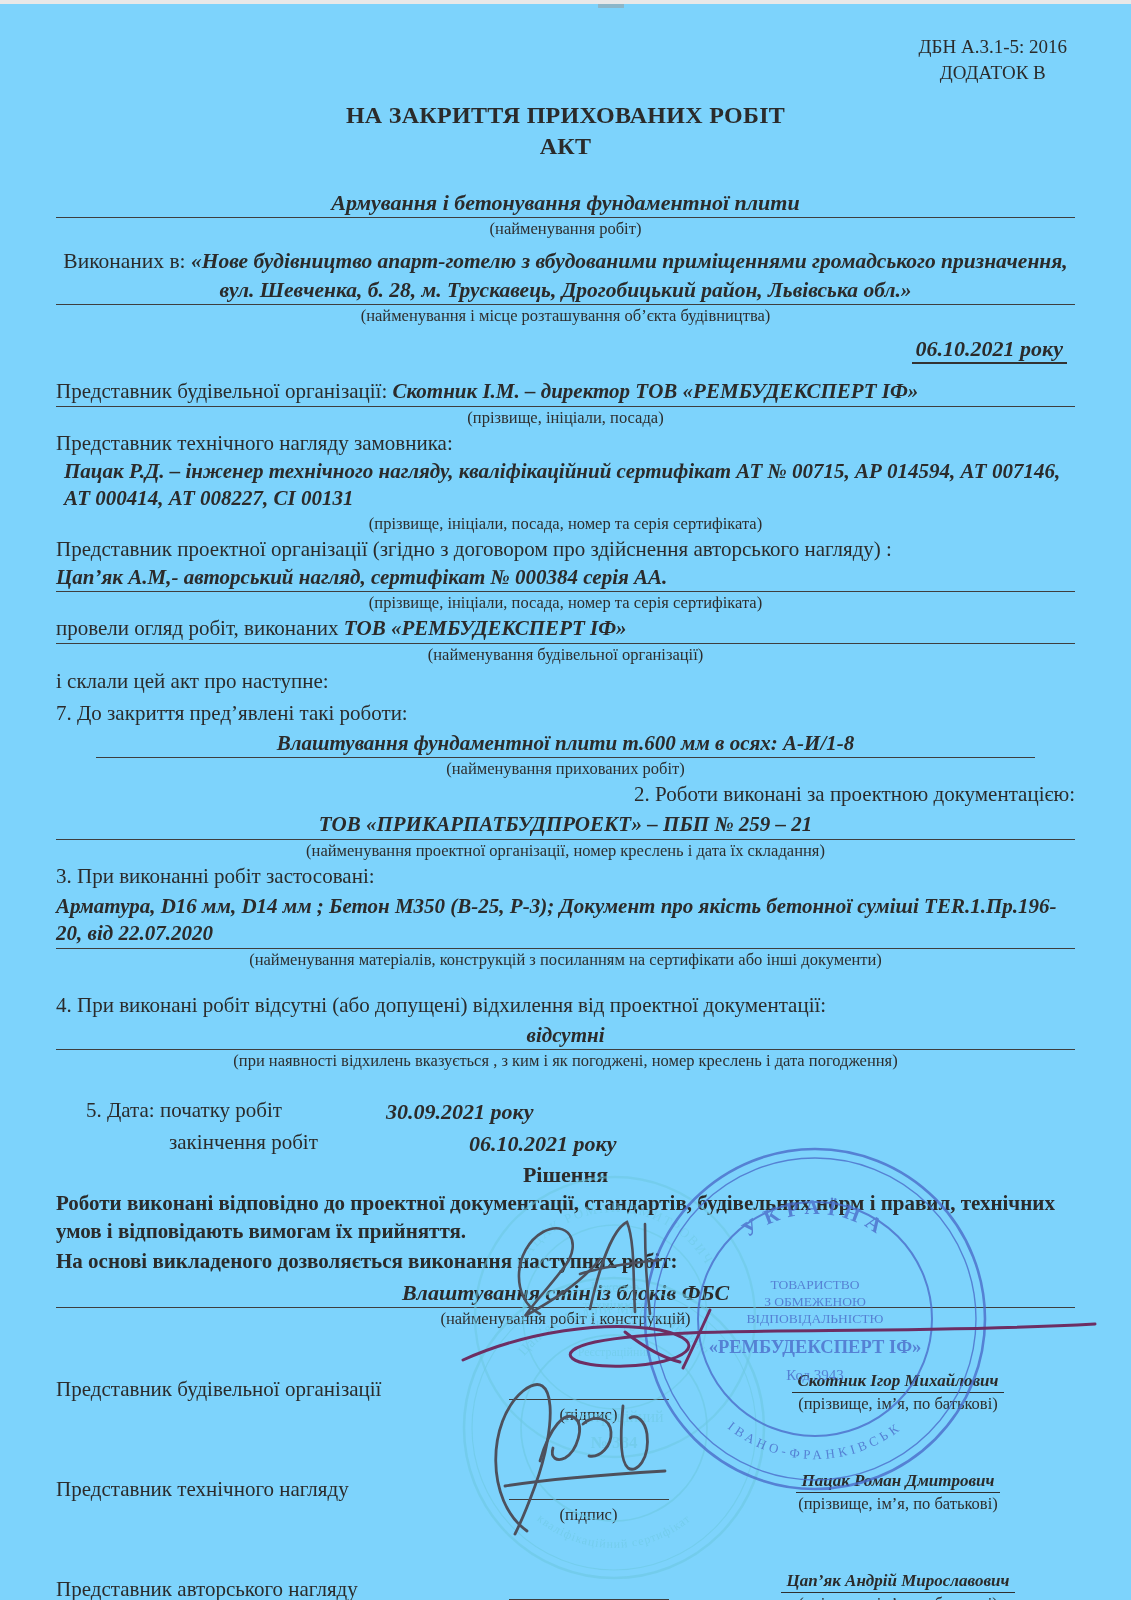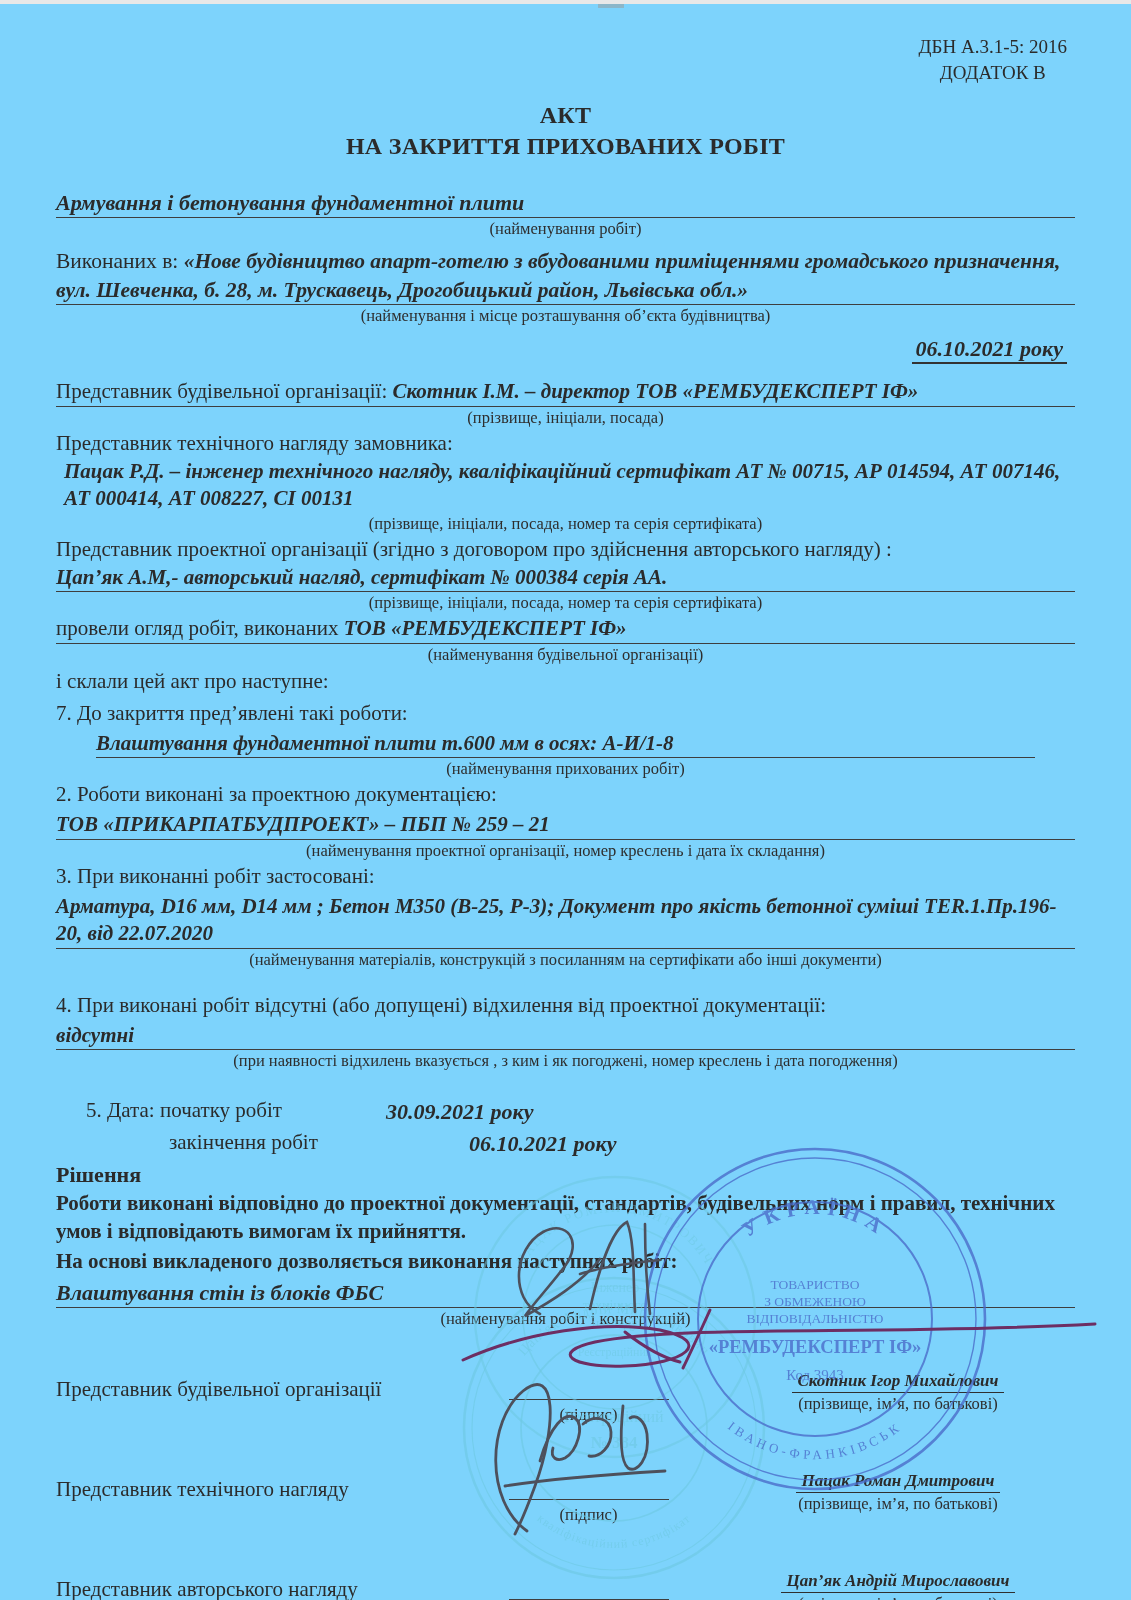--- a/index.html
+++ b/index.html
@@ -9,21 +9,21 @@
     font-family:"Liberation Serif","DejaVu Serif",serif;
     color:#2b2b2b;
   }
   .content{position:relative;padding:0 56px;z-index:2;}
   .ref{position:absolute;top:30px;right:64px;font-size:19px;text-align:center;line-height:1.35;z-index:2;}
   .title{margin-top:96px;text-align:center;font-weight:bold;font-size:24px;line-height:1.3;letter-spacing:.3px;}
   .line{font-size:21px;line-height:1.32;}
   .bi{font-weight:bold;font-style:italic;}
   .b{font-weight:bold;}
   .ul{border-bottom:1.6px solid #3e3e3e;}
-  .center{}
+  .center{text-align:center;}
   .cap{font-size:16.5px;text-align:center;color:#2e2e2e;margin:1px 0 0;}
   .date-right{text-align:right;padding-right:8px;font-size:22px;margin-top:10px;}
   .date-right span{border-bottom:2px solid #333;padding:0 4px 1px;}
   .sigrow{display:flex;align-items:flex-start;margin-top:46px;}
   .sigrow .role{width:400px;font-size:21px;padding-top:6px;}
   .sigrow .mid{width:265px;text-align:center;padding-top:10px;}
   .sigrow .mid .sline{display:inline-block;width:160px;border-bottom:1.4px solid #3e3e3e;height:18px;}
   .sigrow .who{flex:1;text-align:center;}
   .sigrow .who .nm{font-size:17px;display:inline-block;border-bottom:1.8px solid #2f2f2f;padding:0 6px 1px;}
   .overlay{position:absolute;left:0;top:0;width:1131px;height:1600px;pointer-events:none;z-index:3;}
@@ -38,22 +38,22 @@
   <div class="artifact"></div>
 
   <div class="ref">
     <div>ДБН А.3.1-5: 2016</div>
     <div>ДОДАТОК  В</div>
   </div>
 
   <div class="content">
 
     <div class="title">
+      <div>НА ЗАКРИТТЯ ПРИХОВАНИХ РОБІТ</div>
       <div>АКТ</div>
-      <div>НА ЗАКРИТТЯ ПРИХОВАНИХ РОБІТ</div>
     </div>
 
     <div class="line center ul bi" style="margin-top:26px;font-size:22px;">Армування і бетонування фундаментної плити</div>
     <div class="cap">(найменування робіт)</div>
 
     <div class="line center ul" style="margin-top:8px;font-size:21.5px;"><span>Виконаних в: </span><span class="bi">«Нове будівництво апарт-готелю з вбудованими приміщеннями громадського призначення, вул. Шевченка, б. 28, м. Трускавець, Дрогобицький район, Львівська обл.»</span></div>
     <div class="cap">(найменування і місце розташування об’єкта будівництва)</div>
 
     <div class="date-right"><span class="bi">06.10.2021 року</span></div>
 
@@ -70,21 +70,21 @@
 
     <div class="line ul" style="margin-top:2px;"><span>провели  огляд робіт, виконаних </span><span class="bi">ТОВ «РЕМБУДЕКСПЕРТ ІФ»</span></div>
     <div class="cap">(найменування будівельної організації)</div>
 
     <div class="line" style="margin-top:3px;">і склали цей  акт про наступне:</div>
 
     <div class="line" style="margin-top:4px;">7.   До закриття пред’явлені  такі роботи:</div>
     <div class="line bi center ul" style="margin:2px 40px 0;">Влаштування фундаментної плити т.600 мм в осях: А-И/1-8</div>
     <div class="cap">(найменування прихованих робіт)</div>
 
-    <div class="line" style="margin-top:2px;">2.  Роботи виконані за проектною документацією:</div>
+    <div class="line" style="margin-top:2px;text-align:right;">2.  Роботи виконані за проектною документацією:</div>
     <div class="line bi center ul" style="margin-top:2px;">ТОВ «ПРИКАРПАТБУДПРОЕКТ» –  ПБП № 259 – 21</div>
     <div class="cap">(найменування проектної організації, номер креслень і дата їх складання)</div>
 
     <div class="line" style="margin-top:2px;">3. При виконанні робіт застосовані:</div>
     <div class="line bi ul" style="margin-top:2px;font-family:Liberation Serif, serif;">Арматура, D16 мм, D14 мм ; Бетон М350 (В-25, Р-3); Документ про якість бетонної суміші ТЕR.1.Пр.196-20, від 22.07.2020</div>
     <div class="cap">(найменування матеріалів, конструкцій з посиланням на сертифікати або інші документи)</div>
 
     <div class="line" style="margin-top:22px;">4. При виконані робіт відсутні (або допущені) відхилення від проектної документації:</div>
     <div class="line bi center ul" style="margin-top:2px;">відсутні</div>
     <div class="cap">(при наявності відхилень вказується , з ким і як погоджені, номер креслень і дата погодження)</div>

